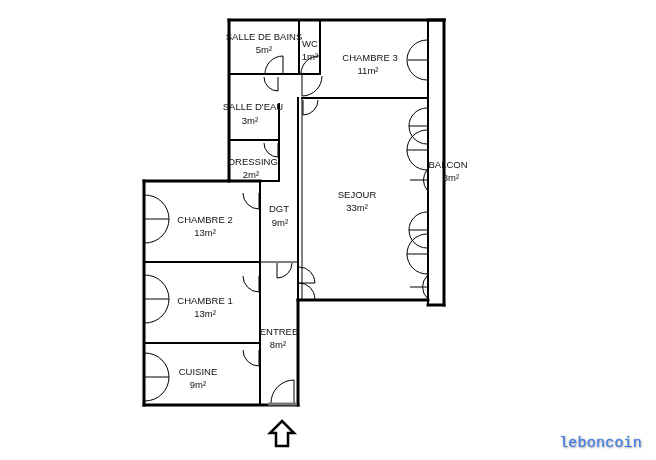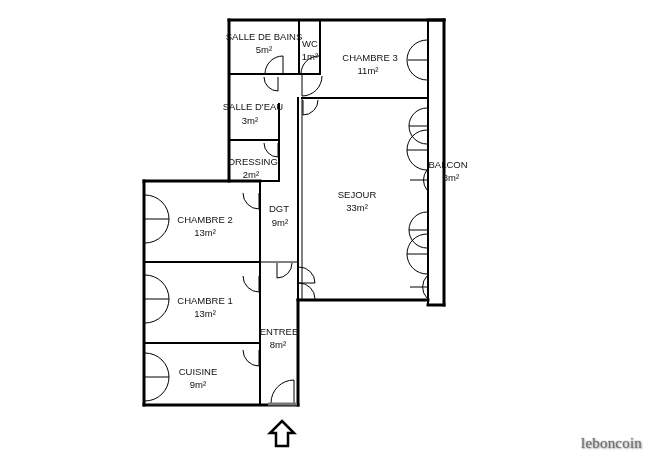--- a/index.html
+++ b/index.html
@@ -1,20 +1,20 @@
 <!DOCTYPE html>
 <html><head>
   <meta charset="utf-8">
   <style>
     html, body { margin: 0; padding: 0; background: #ffffff; }
     body { width: 656px; height: 460px; position: relative; overflow: hidden; font-family: "Liberation Sans", sans-serif; }
     #plan { position: absolute; left: 0; top: 0; }
     .room-label { font-family: "Liberation Sans", sans-serif; font-size: 9.5px; font-weight: 400; fill: #111; text-anchor: middle; }
     .room-area { font-family: "Liberation Sans", sans-serif; font-size: 9.5px; fill: #111; text-anchor: middle; }
-    .watermark { position: absolute; right: 14px; bottom: 8px; font-family: Liberation Serif, serif; font-size: 15px; color: #737373; letter-spacing: 0.2px; text-shadow: 0 0 1px #999, 0 0 2px #bbb, 1px 1px 2px #aaa; }
+    .watermark { position: absolute; right: 14px; bottom: 8px; font-family: Liberation Mono, monospace; font-size: 15px; color: #3b82f6; letter-spacing: 0.2px; text-shadow: 0 0 1px #999, 0 0 2px #bbb, 1px 1px 2px #aaa; }
   </style>
 </head>
 <body>
 
 <svg id="plan" width="656" height="460" viewBox="0 0 656 460" xmlns="http://www.w3.org/2000/svg">
   <g stroke="#000" fill="none" stroke-linecap="square">
 
     <line x1="229" y1="20" x2="444" y2="20" stroke-width="3"></line>
 
     <line x1="229" y1="20" x2="229" y2="181" stroke-width="3"></line>

